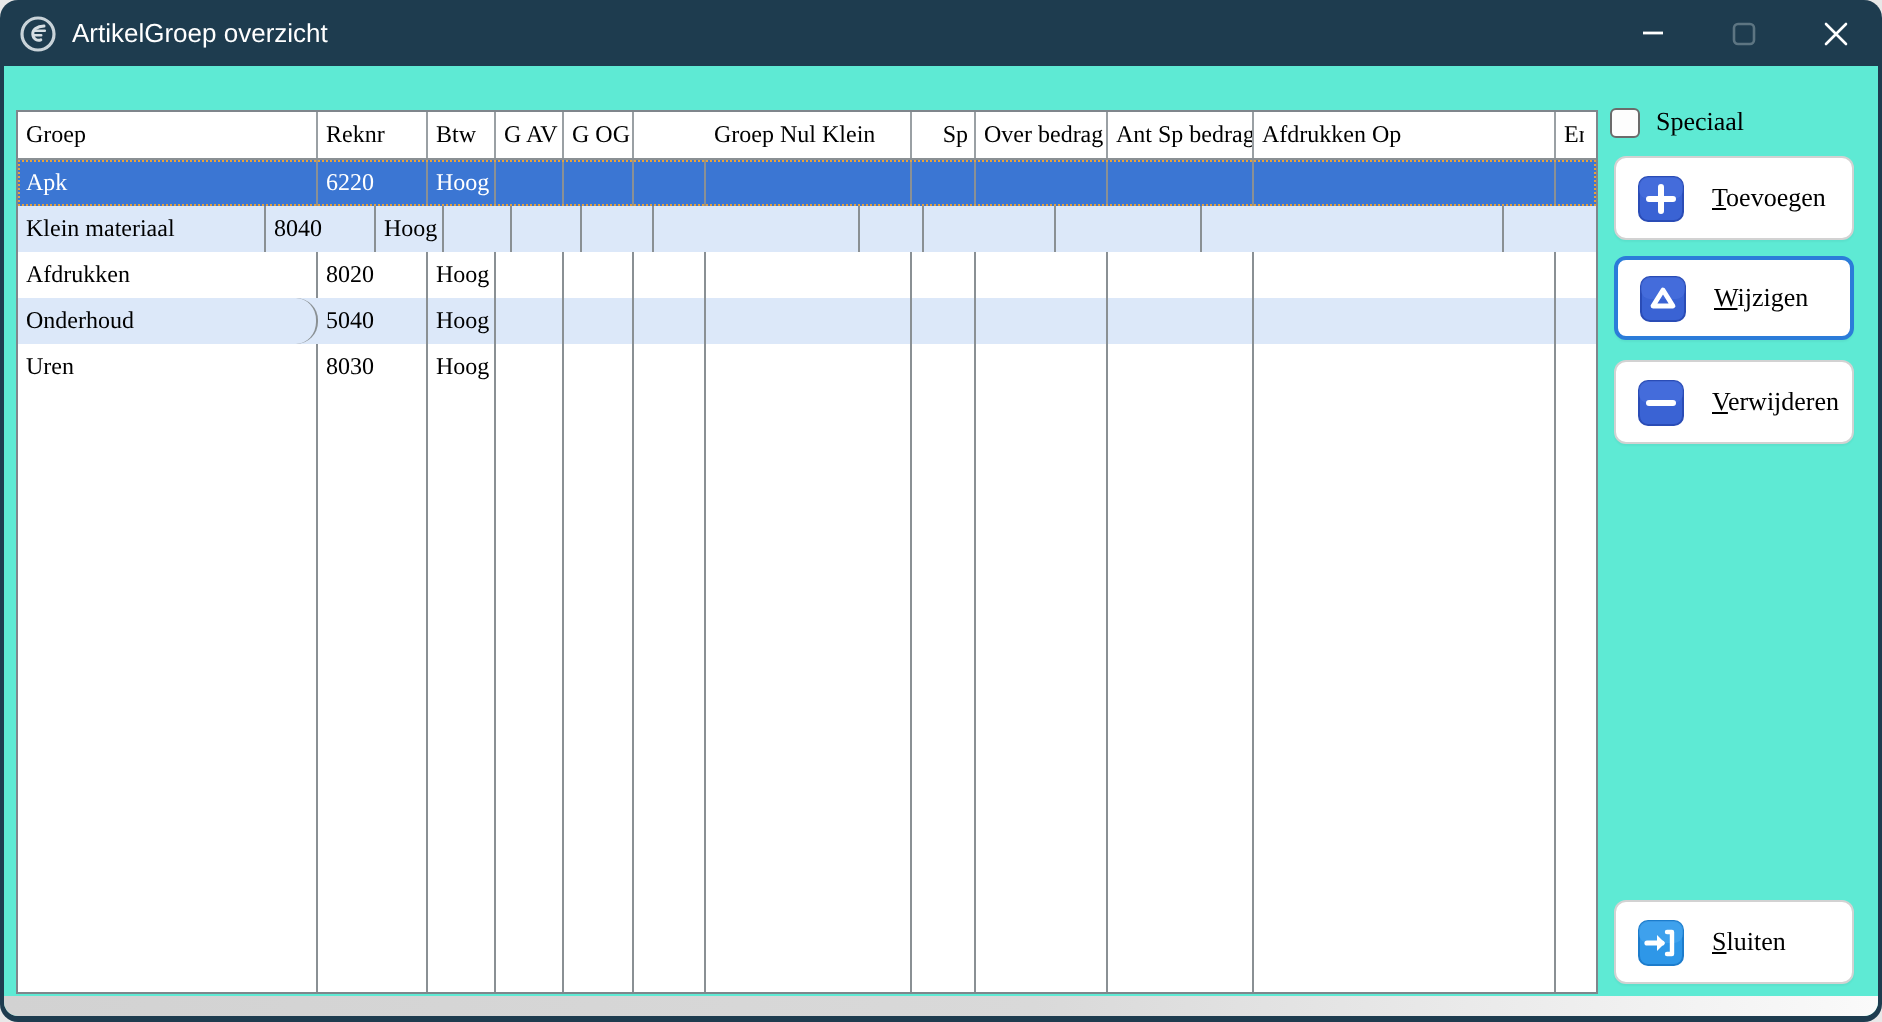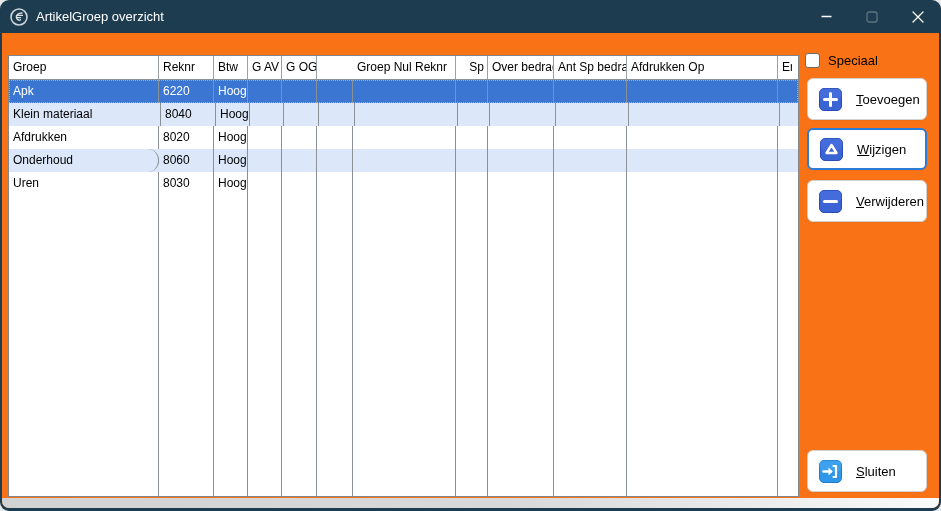--- a/index.html
+++ b/index.html
@@ -6,21 +6,21 @@
   .window{position:relative;width:941px;height:511px;background:#1e3c4f;border-radius:9px;overflow:hidden;}
 
   
   .titlebar{position:absolute;left:0;top:0;width:100%;height:33px;display:flex;align-items:center;text-align:right;}
   .titlebar .logo{margin-left:9px;width:20px;height:20px;display:flex;align-items:center;justify-content:center;}
   .titlebar .title{margin-left:7px;color:#ffffff;font-size:13px;}
   .win-controls{position:absolute;right:0;top:0;height:33px;display:flex;}
   .win-btn{width:46px;height:33px;display:flex;align-items:center;justify-content:center;cursor:default;}
 
   
-  .client{position:absolute;left:2px;right:2px;top:33px;bottom:3px;background:#f97316;border-radius:0 0 7px 7px;overflow:hidden;}
+  .client{position:absolute;left:2px;right:2px;top:33px;bottom:3px;background:#5eead4;border-radius:0 0 7px 7px;overflow:hidden;font-family:Liberation Serif, serif;}
   .bottom-strip{position:absolute;left:0;bottom:0;width:100%;height:10px;
       background:linear-gradient(90deg,#d2d2d2 0%,#d9d9d9 55%,#efefef 85%,#fafafa 100%);}
 
   
   .grid{position:absolute;left:6px;top:22px;width:791px;height:442px;border:1px solid #7f868c;
       box-sizing:border-box;background:#ffffff;display:flex;flex-direction:column;overflow:hidden;
       font-size:12px;color:#000;}
   .grid-header{display:flex;height:24px;flex:0 0 24px;border-bottom:1px solid #8a9094;box-sizing:border-box;background:#ffffff;}
   .hcell{height:100%;box-sizing:border-box;border-right:1px solid #9aa0a4;padding:0 3px 0 4px;
       line-height:22px;white-space:nowrap;overflow:hidden;}
@@ -87,21 +87,21 @@
   <div class="client">
 
     <div class="grid">
       <div class="grid-header">
           <div class="hcell" style="width: 150px;">Groep</div>
           <div class="hcell" style="width: 55px;">Reknr</div>
           <div class="hcell" style="width: 34px;">Btw</div>
           <div class="hcell" style="width: 34px;">G AV</div>
           <div class="hcell" style="width: 35px;">G OG</div>
           <div class="hcell" style="width: 36px; margin-top: 40px;">G TO</div>
-          <div class="hcell" style="width: 103px;">Groep Nul Reknr</div>
+          <div class="hcell" style="width: 103px;">Groep Nul Klein</div>
           <div class="hcell right" style="width: 32px;">Sp</div>
           <div class="hcell" style="width: 66px;">Over bedrag</div>
           <div class="hcell" style="width: 73px;">Ant Sp bedrag</div>
           <div class="hcell" style="width: 151px;">Afdrukken Op</div>
           <div class="hcell nosep" style="width: 14px;">Em</div>
         </div>
       <div id="grid-body">
           <div class="grow sel">
             <div class="cell" style="width: 150px;">Apk</div>
             <div class="cell" style="width: 55px;">6220</div>
@@ -110,21 +110,21 @@
             <div class="cell" style="width: 35px;"></div>
             <div class="cell" style="width: 36px;"></div>
             <div class="cell" style="width: 103px;"></div>
             <div class="cell" style="width: 32px; text-align: right;"></div>
             <div class="cell" style="width: 66px;"></div>
             <div class="cell" style="width: 73px;"></div>
             <div class="cell" style="width: 151px;"></div>
             <div class="cell nosep" style="width: 14px;"></div>
           </div>
           <div class="grow alt">
-            <div class="cell" style="width: 152px;">Klein materiaal</div>
+            <div class="cell" style="width: 124px;">Klein materiaal</div>
             <div class="cell" style="width: 55px;">8040</div>
             <div class="cell" style="width: 34px;">Hoog</div>
             <div class="cell" style="width: 34px;"></div>
             <div class="cell" style="width: 35px;"></div>
             <div class="cell" style="width: 36px;"></div>
             <div class="cell" style="width: 103px;"></div>
             <div class="cell" style="width: 32px; text-align: right;"></div>
             <div class="cell" style="width: 66px;"></div>
             <div class="cell" style="width: 73px;"></div>
             <div class="cell" style="width: 151px;"></div>
@@ -139,21 +139,21 @@
             <div class="cell" style="width: 36px;"></div>
             <div class="cell" style="width: 103px;"></div>
             <div class="cell" style="width: 32px; text-align: right;"></div>
             <div class="cell" style="width: 66px;"></div>
             <div class="cell" style="width: 73px;"></div>
             <div class="cell" style="width: 151px;"></div>
             <div class="cell nosep" style="width: 14px;"></div>
           </div>
           <div class="grow alt">
             <div class="cell" style="width: 150px; border-radius: 11px;">Onderhoud</div>
-            <div class="cell" style="width: 55px;">8060</div>
+            <div class="cell" style="width: 55px;">5040</div>
             <div class="cell" style="width: 34px;">Hoog</div>
             <div class="cell" style="width: 34px;"></div>
             <div class="cell" style="width: 35px;"></div>
             <div class="cell" style="width: 36px;"></div>
             <div class="cell" style="width: 103px;"></div>
             <div class="cell" style="width: 32px; text-align: right;"></div>
             <div class="cell" style="width: 66px;"></div>
             <div class="cell" style="width: 73px;"></div>
             <div class="cell" style="width: 151px;"></div>
             <div class="cell nosep" style="width: 14px;"></div>

